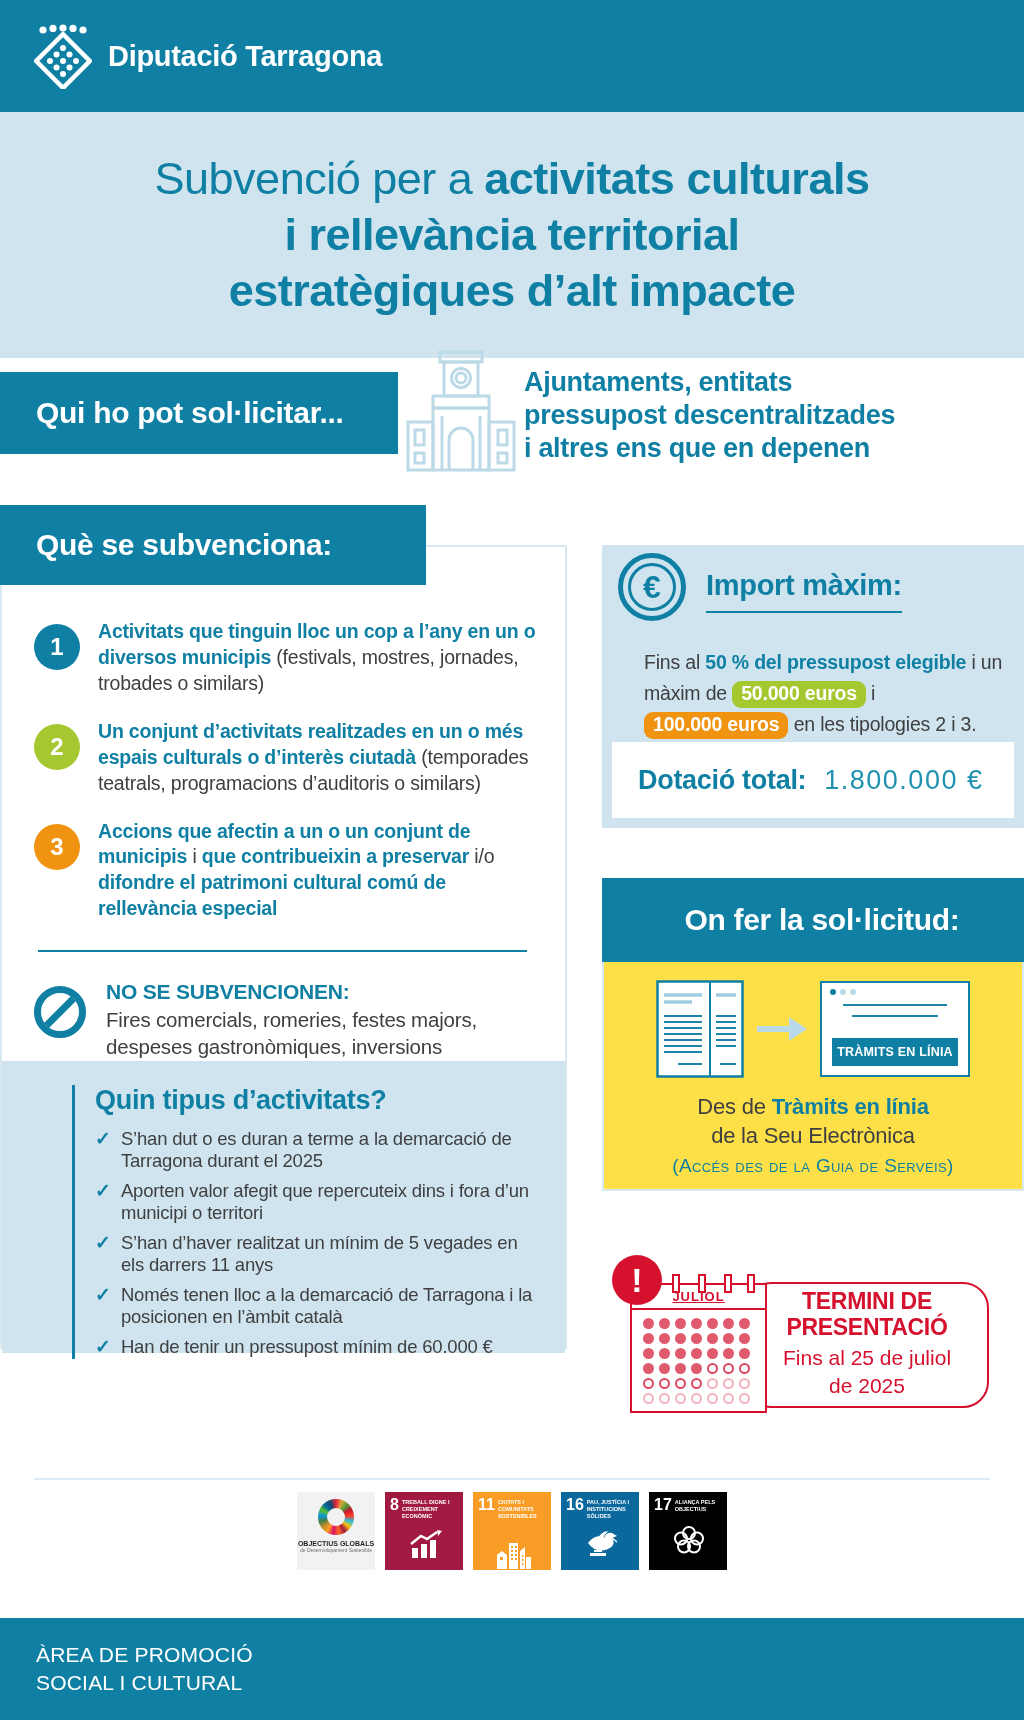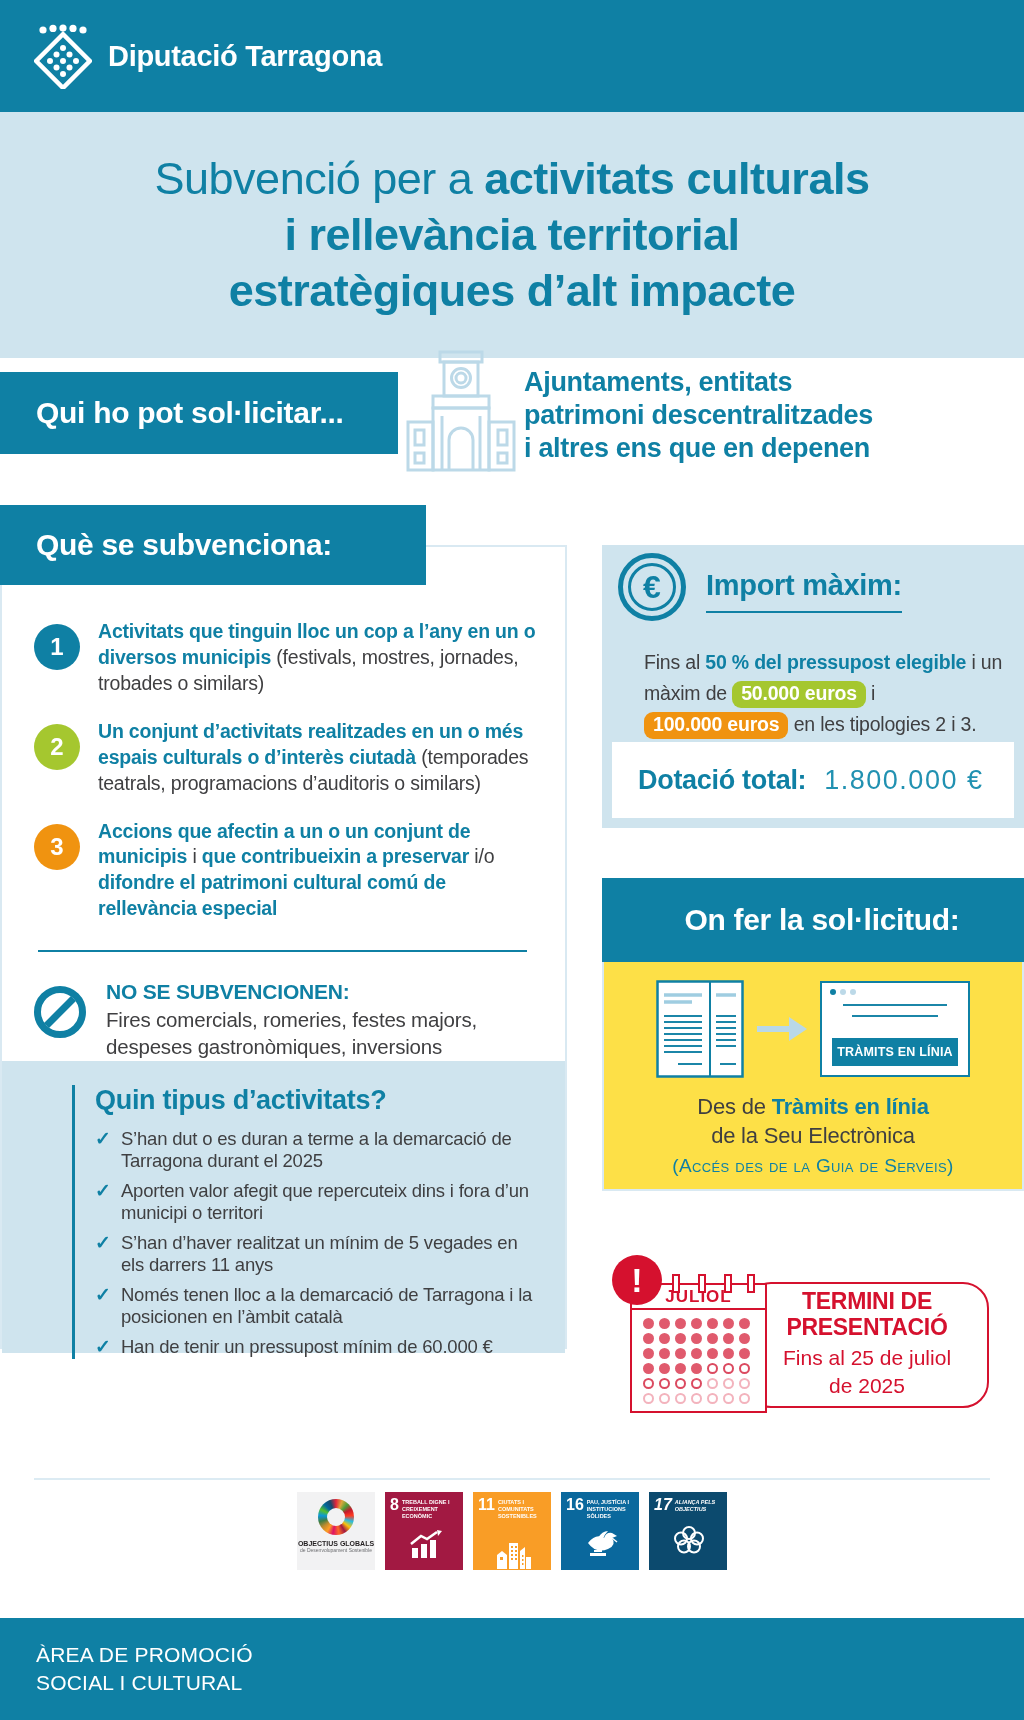--- a/index.html
+++ b/index.html
@@ -91,22 +91,22 @@
 
   
   .alert-circle{position:absolute;top:1255px;left:612px;width:50px;height:50px;border-radius:50%;background:var(--red);
     color:#fff;font-weight:bold;font-size:34px;display:flex;align-items:center;justify-content:center;z-index:3;}
   .bubble{position:absolute;top:1282px;left:745px;width:244px;height:126px;border:2px solid var(--red);border-radius:26px;
     background:#fff;z-index:1;text-align:center;padding-top:5px;color:var(--red);}
   .bubble .b1{font-weight:bold;font-size:23px;line-height:1.12;letter-spacing:-0.3px;}
   .bubble .b2{font-size:21px;line-height:1.12;margin-top:5px;}
   .calendar{position:absolute;top:1283px;left:630px;width:137px;height:130px;background:#fff;border:2px solid var(--red);z-index:2;}
   .cal-tab{position:absolute;top:-11px;width:8px;height:19px;background:#fff;border:2px solid var(--red);}
-  .cal-month{height:25px;border-bottom:2px solid var(--red);color:var(--red);font-weight:bold;font-size:17px;
-    letter-spacing:1px;display:flex;align-items:center;justify-content:center;}
+  .cal-month{height:25px;border-bottom:2px solid var(--red);color:var(--red);font-weight:bold;font-size:13px;
+    letter-spacing:1px;display:flex;align-items:center;justify-content:center;text-decoration:underline;}
   .cal-dots{display:grid;grid-template-columns:repeat(7,11px);gap:4px 5px;padding:8px 0 0 11px;}
   .dot{width:11px;height:11px;border-radius:50%;}
   .dot.f{background:#e05a6d;}
   .dot.o{border:2px solid #db4a60;}
   .dot.l{border:2px solid #f3b3bd;}
 
   
   .sdg-divider{position:absolute;top:1478px;left:34px;width:956px;height:2px;background:#dcebf3;}
   .sdg-row{position:absolute;top:1492px;left:0;width:1024px;display:flex;justify-content:center;gap:10px;}
   .sdg{width:78px;height:78px;}
@@ -182,21 +182,21 @@
       <line x1="76" y1="66" x2="76" y2="120"></line>
     <rect x="4" y="72" width="25" height="48"></rect>
     <rect x="85" y="72" width="25" height="48"></rect>
     <rect x="11" y="80" width="9" height="15"></rect>
       <rect x="11" y="103" width="9" height="10"></rect>
     <rect x="94" y="80" width="9" height="15"></rect>
       <rect x="94" y="103" width="9" height="10"></rect>
   </svg>
   <div class="who-text">
     <div>Ajuntaments, entitats</div>
-    <div>patrimoni descentralitzades</div>
+    <div>pressupost descentralitzades</div>
     <div>i altres ens que en depenen</div>
   </div>
 
   <div class="what-band">
     <span>Què se subvenciona:</span>
   </div>
 
   <div class="left-box">
     <div class="left-white">
 
@@ -449,21 +449,21 @@
         <svg width="34" height="30" viewBox="0 0 34 30">
           <path d="M4 14 Q12 4 20 9 Q22 3 28 4 L33 7 L28 9 Q33 16 24 20 Q12 25 4 14 Z" fill="#fff"></path>
           <path d="M14 9 Q18 2 24 2 Q20 6 19 10 Z" fill="#fff"></path>
           <line x1="28" y1="9" x2="33" y2="13" stroke="#fff" stroke-width="1.5"></line>
           <rect x="6" y="24" width="16" height="3" fill="#fff"></rect>
           <rect x="10" y="21" width="8" height="2" fill="#fff"></rect>
         </svg>
       </div>
     </div>
 
-    <div class="sdg sdg-goal" style="background-color: #0c4a6e; font-style: italic;">
+    <div class="sdg sdg-goal" style="background-color: #000000;">
       <div class="sdg-head">
         <span class="sdg-num">17</span>
         <span class="sdg-label">Aliança pels objectius</span>
       </div>
       <div class="sdg-art">
         <svg width="34" height="32" viewBox="0 0 34 32" fill="none" stroke="#fff" stroke-width="2">
           <circle cx="17" cy="9" r="6"></circle>
           <circle cx="9" cy="14.5" r="6"></circle>
           <circle cx="25" cy="14.5" r="6"></circle>
           <circle cx="12" cy="22.5" r="6"></circle>

